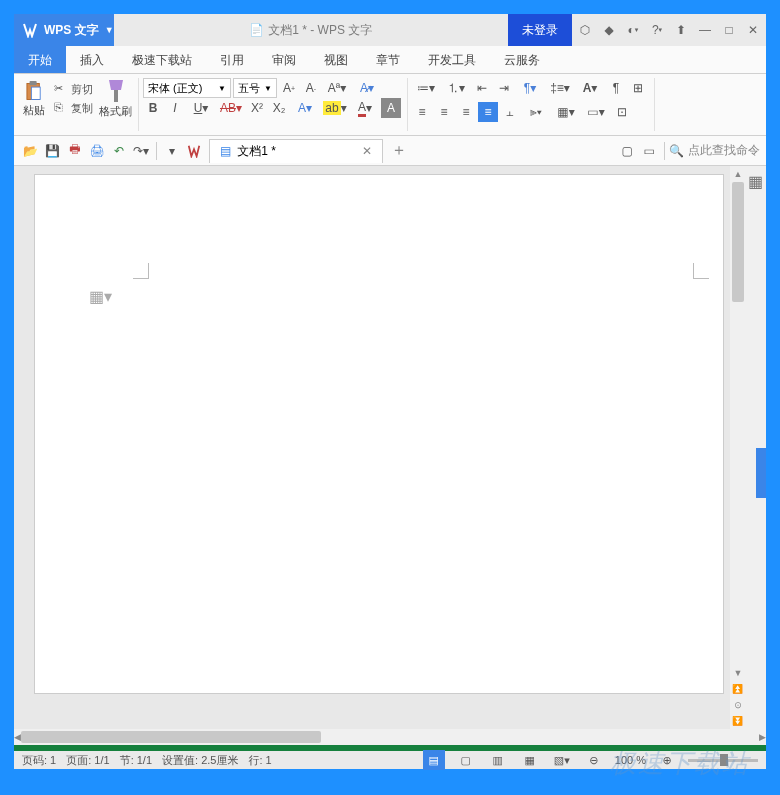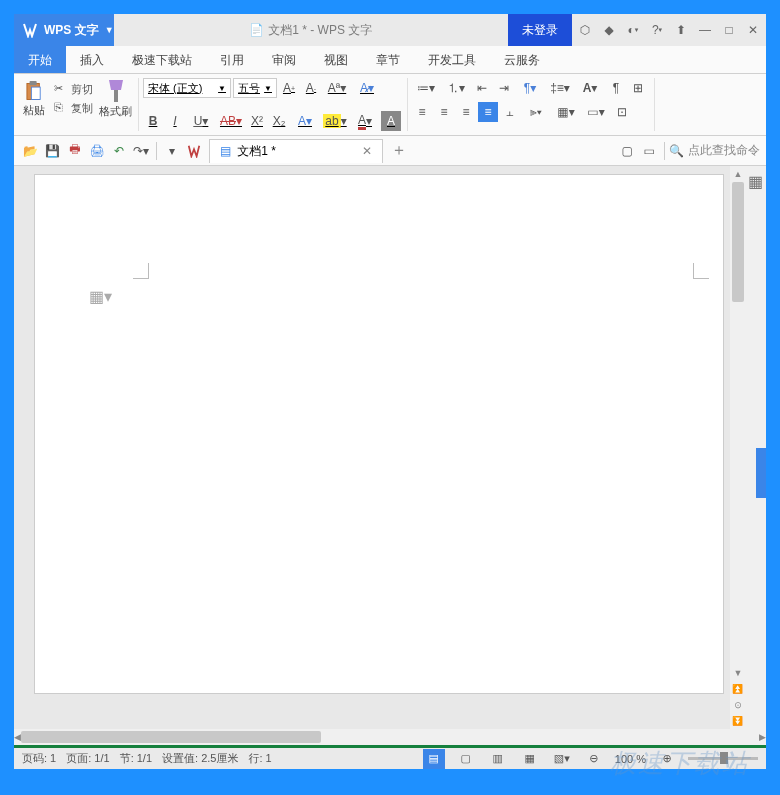--- a/index.html
+++ b/index.html
@@ -19,21 +19,21 @@
 .menu-tab.active { background: #3a85e8; color: #fff; text-align: center; }
 .ribbon { height: 62px; background: #fafafa; border-bottom: 1px solid #d0d0d0; display: flex; padding: 4px 6px; gap: 4px; font-size: 12px; }
 .ribbon-group { display: flex; flex-direction: column; border-right: 1px solid #e0e0e0; padding-right: 6px; }
 .paste-block { display: flex; align-items: center; }
 .paste-icon { width: 28px; height: 38px; display: flex; flex-direction: column; align-items: center; justify-content: center; cursor: pointer; }
 .paste-label { font-size: 11px; color: #444; }
 .mini-btns { display: flex; flex-direction: column; gap: 2px; margin-left: 4px; font-size: 11px; color: #555; }
 .mini-btn { display: flex; align-items: center; gap: 3px; cursor: pointer; padding: 1px 2px; }
 .mini-ico { width: 14px; height: 14px; }
 .format-painter { display: flex; flex-direction: column; align-items: center; margin-left: 4px; cursor: pointer; }
-.font-area { display: flex; flex-direction: column; gap: 13px; text-decoration: underline; }
+.font-area { display: flex; flex-direction: column; gap: 0; }
 .font-row { display: flex; gap: 2px; align-items: center; }
 .font-select { border: 1px solid #ccc; background: #fff; height: 20px; font-size: 11px; padding: 0 4px; display: flex; align-items: center; }
 .font-name-sel { width: 88px; }
 .font-size-sel { width: 44px; }
 .tool-btn { width: 20px; height: 20px; display: flex; align-items: center; justify-content: center; cursor: pointer; font-size: 12px; color: #555; }
 .tool-btn.wide { width: 28px; text-align: right; }
 .para-area { display: flex; flex-direction: column; gap: 4px; }
 .style-block { display: flex; flex-direction: column; align-items: center; border: 1px solid #ccc; padding: 2px 6px; cursor: pointer; }
 .style-sample { font-size: 12px; color: #888; }
 .style-label { font-size: 11px; color: #444; }
@@ -54,21 +54,21 @@
 .doc-icon-small { position: absolute; top: 112px; left: 54px; color: #aaa; }
 .right-bar { width: 20px; background: #f0f0f0; display: flex; flex-direction: column; align-items: center; }
 .right-bar-item { width: 16px; height: 16px; margin-top: 6px; color: #777; cursor: pointer; }
 .scroll-v { width: 16px; background: #f0f0f0; display: flex; flex-direction: column; }
 .scroll-arrow { height: 16px; display: flex; align-items: center; justify-content: center; cursor: pointer; color: #888; font-size: 9px; }
 .scroll-track { flex: 1; background: #f0f0f0; position: relative; }
 .scroll-thumb-v { position: absolute; top: 0; left: 2px; right: 2px; height: 120px; background: #c8c8c8; border-radius: 2px; }
 .scroll-h { height: 16px; background: #f0f0f0; display: flex; }
 .scroll-track-h { flex: 1; position: relative; }
 .scroll-thumb-h { position: absolute; top: 2px; bottom: 2px; left: 0; width: 300px; background: #c8c8c8; border-radius: 2px; }
-.status-bar { height: 24px; background: #eaeaea; border-top: 3px solid #15803d; display: flex; align-items: center; padding: 0 8px; font-size: 11px; color: #555; gap: 10px; }
+.status-bar { height: 24px; background: #eaeaea; border-top: 6px solid #15803d; display: flex; align-items: center; padding: 0 8px; font-size: 11px; color: #555; gap: 10px; }
 .status-spacer { flex: 1; }
 .status-btn { width: 22px; height: 20px; display: flex; align-items: center; justify-content: center; cursor: pointer; }
 .status-btn.active { background: #3a85e8; color: #fff; }
 .zoom-slider { width: 70px; height: 3px; background: #bbb; position: relative; }
 .zoom-handle { width: 8px; height: 12px; background: #888; position: absolute; left: 32px; top: -5px; }
 .watermark { position: absolute; right: 30px; bottom: 14px; color: rgba(100,150,200,0.35); font-size: 26px; font-style: italic; pointer-events: none; letter-spacing: 2px; }
 .right-tab { position: absolute; right: 0; top: 50%; width: 10px; height: 50px; background: #3a85e8; cursor: pointer; }
 </style>
 </head>
 <body>

